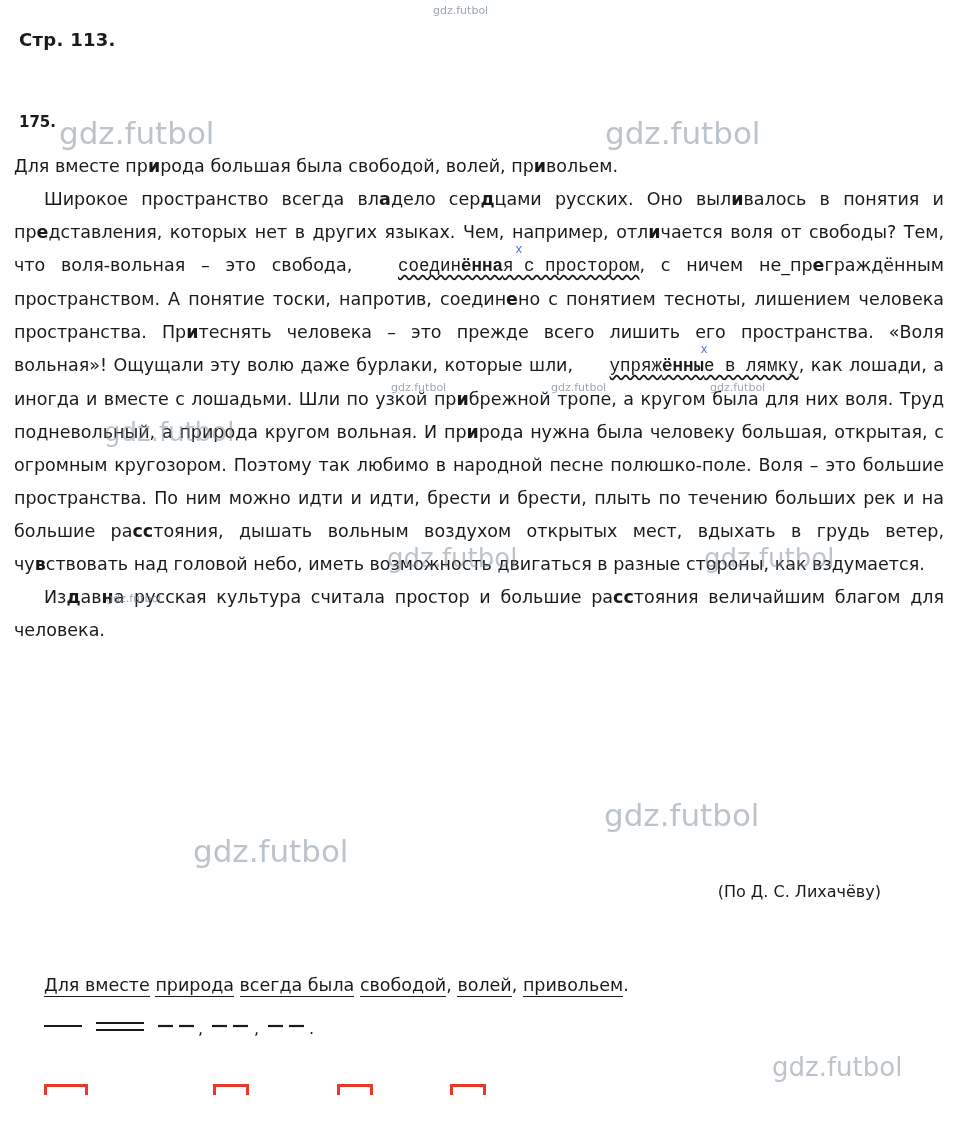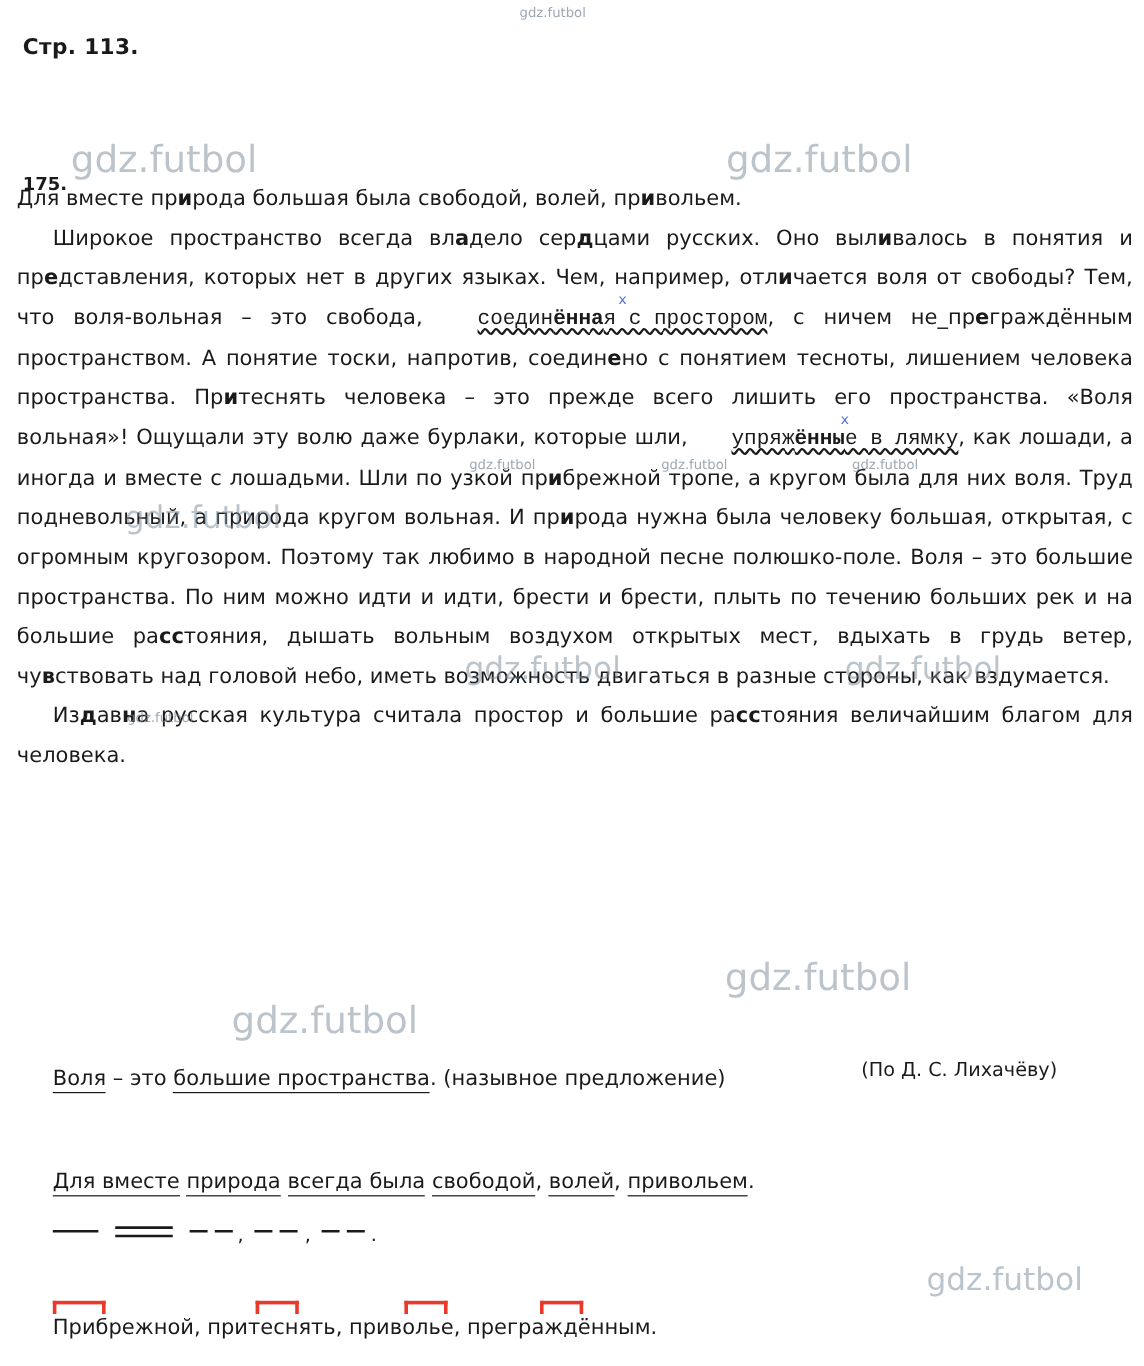--- a/index.html
+++ b/index.html
@@ -40,21 +40,20 @@
     font-size: 18px;
     font-weight: bold;
     letter-spacing: 0.3px;
   }
   .ex-num {
     position: absolute;
     left: 19px;
     top: 113px;
     font-size: 15px;
     font-weight: bold;
-    margin-top: 31px;
   }
   .content {
     position: absolute;
     left: 14px;
     top: 150px;
     width: 930px;
     font-size: 17.5px;
     line-height: 33px;
   }
   .para {
@@ -146,23 +145,20 @@
       <span>Широкое пространство всегда вл</span><span class="b">а</span><span>дело сер</span><span class="b">д</span><span>цами русских. Оно выл</span><span class="b">и</span><span>валось в понятия и пр</span><span class="b">е</span><span>дставления, которых нет в других языках. Чем, например, отл</span><span class="b">и</span><span>чается воля от свободы? Тем, что воля-вольная – это свобода, </span><span class="wavy xmark"><span>соедин</span><span class="b">ённа</span><span>я с простором</span></span><span>, с ничем не_пр</span><span class="b">е</span><span>граждённым пространством. А понятие тоски, напротив, соедин</span><span class="b">е</span><span>но с понятием тесноты, лишением человека пространства. Пр</span><span class="b">и</span><span>теснять человека – это прежде всего лишить его пространства. «Воля вольная»! Ощущали эту волю даже бурлаки, которые шли, </span><span class="wavy xmark"><span>упряж</span><span class="b">ённы</span><span>е в лямку</span></span><span>, как лошади, а иногда и вместе с лошадьми. Шли по узкой пр</span><span class="b">и</span><span>брежной тропе, а кругом была для них воля. Труд подневольный, а природа кругом вольная. И пр</span><span class="b">и</span><span>рода нужна была человеку большая, открытая, с огромным кругозором. Поэтому так любимо в народной песне полюшко-поле. Воля – это большие пространства. По ним можно идти и идти, брести и брести, плыть по течению больших рек и на большие ра</span><span class="b">сс</span><span>тояния, дышать вольным воздухом открытых мест, вдыхать в грудь ветер, чу</span><span class="b">в</span><span>ствовать над головой небо, иметь возможность двигаться в разные стороны, как вздумается.</span>
     </p>
 
     <p class="para indent">
       <span>Из</span><span class="b">д</span><span>ав</span><span class="b">н</span><span>а русская культура считала простор и большие ра</span><span class="b">сс</span><span>тояния величайшим благом для человека.</span>
     </p>
   </div>
 
   <div class="author">(По Д. С. Лихачёву)</div>
 
-  <div class="ans1">
-    <span class="u-thick">Воля</span><span> – это </span><span class="u-thick">большие пространства</span><span>. (назывное предложение)</span>
-  </div>
 
   <div class="ans2">
     <span class="u-thick">Для вместе</span><span> </span><span class="u-thick">природа</span><span> </span><span class="u-thick">всегда была</span><span> </span><span class="u-thick">свободой</span><span>, </span><span class="u-thick">волей</span><span>, </span><span class="u-thick">привольем</span><span>.</span>
   </div>
 
   <div class="scheme">
     <svg class="sch" width="400" height="34" viewBox="0 0 400 34">
       <line x1="4" y1="14" x2="42" y2="14" stroke="#1a1a1a" stroke-width="2.2"></line>
       <line x1="56" y1="11" x2="104" y2="11" stroke="#1a1a1a" stroke-width="2.2"></line>
       <line x1="56" y1="18" x2="104" y2="18" stroke="#1a1a1a" stroke-width="2.2"></line>
@@ -171,23 +167,20 @@
       <text x="158" y="22" font-family="DejaVu Sans, sans-serif" font-size="16" fill="#1a1a1a">,</text>
       <line x1="172" y1="14" x2="187" y2="14" stroke="#1a1a1a" stroke-width="2.2"></line>
       <line x1="193" y1="14" x2="208" y2="14" stroke="#1a1a1a" stroke-width="2.2"></line>
       <text x="214" y="22" font-family="DejaVu Sans, sans-serif" font-size="16" fill="#1a1a1a">,</text>
       <line x1="228" y1="14" x2="243" y2="14" stroke="#1a1a1a" stroke-width="2.2"></line>
       <line x1="249" y1="14" x2="264" y2="14" stroke="#1a1a1a" stroke-width="2.2"></line>
       <text x="269" y="22" font-family="DejaVu Sans, sans-serif" font-size="16" fill="#1a1a1a">.</text>
     </svg>
   </div>
 
-  <div class="ans3">
-    <span>Пр</span><span>ибреж</span><span>ной, пр</span><span>и</span><span>теснять, пр</span><span>и</span><span>волье, пр</span><span>е</span><span>граждённым.</span>
-  </div>
 
   <div class="root-mark" style="left:44px; top:1084px; width:38px;"></div>
   <div class="root-mark" style="left:213px; top:1084px; width:30px;"></div>
   <div class="root-mark" style="left:337px; top:1084px; width:30px;"></div>
   <div class="root-mark" style="left:450px; top:1084px; width:30px;"></div>
 
   <div id="wm-layer">
       <div class="wm small" style="left: 433px; top: 4px;">gdz.futbol</div>
       <div class="wm big" style="left: 59px; top: 115px;">gdz.futbol</div>
       <div class="wm big" style="left: 605px; top: 115px;">gdz.futbol</div>

